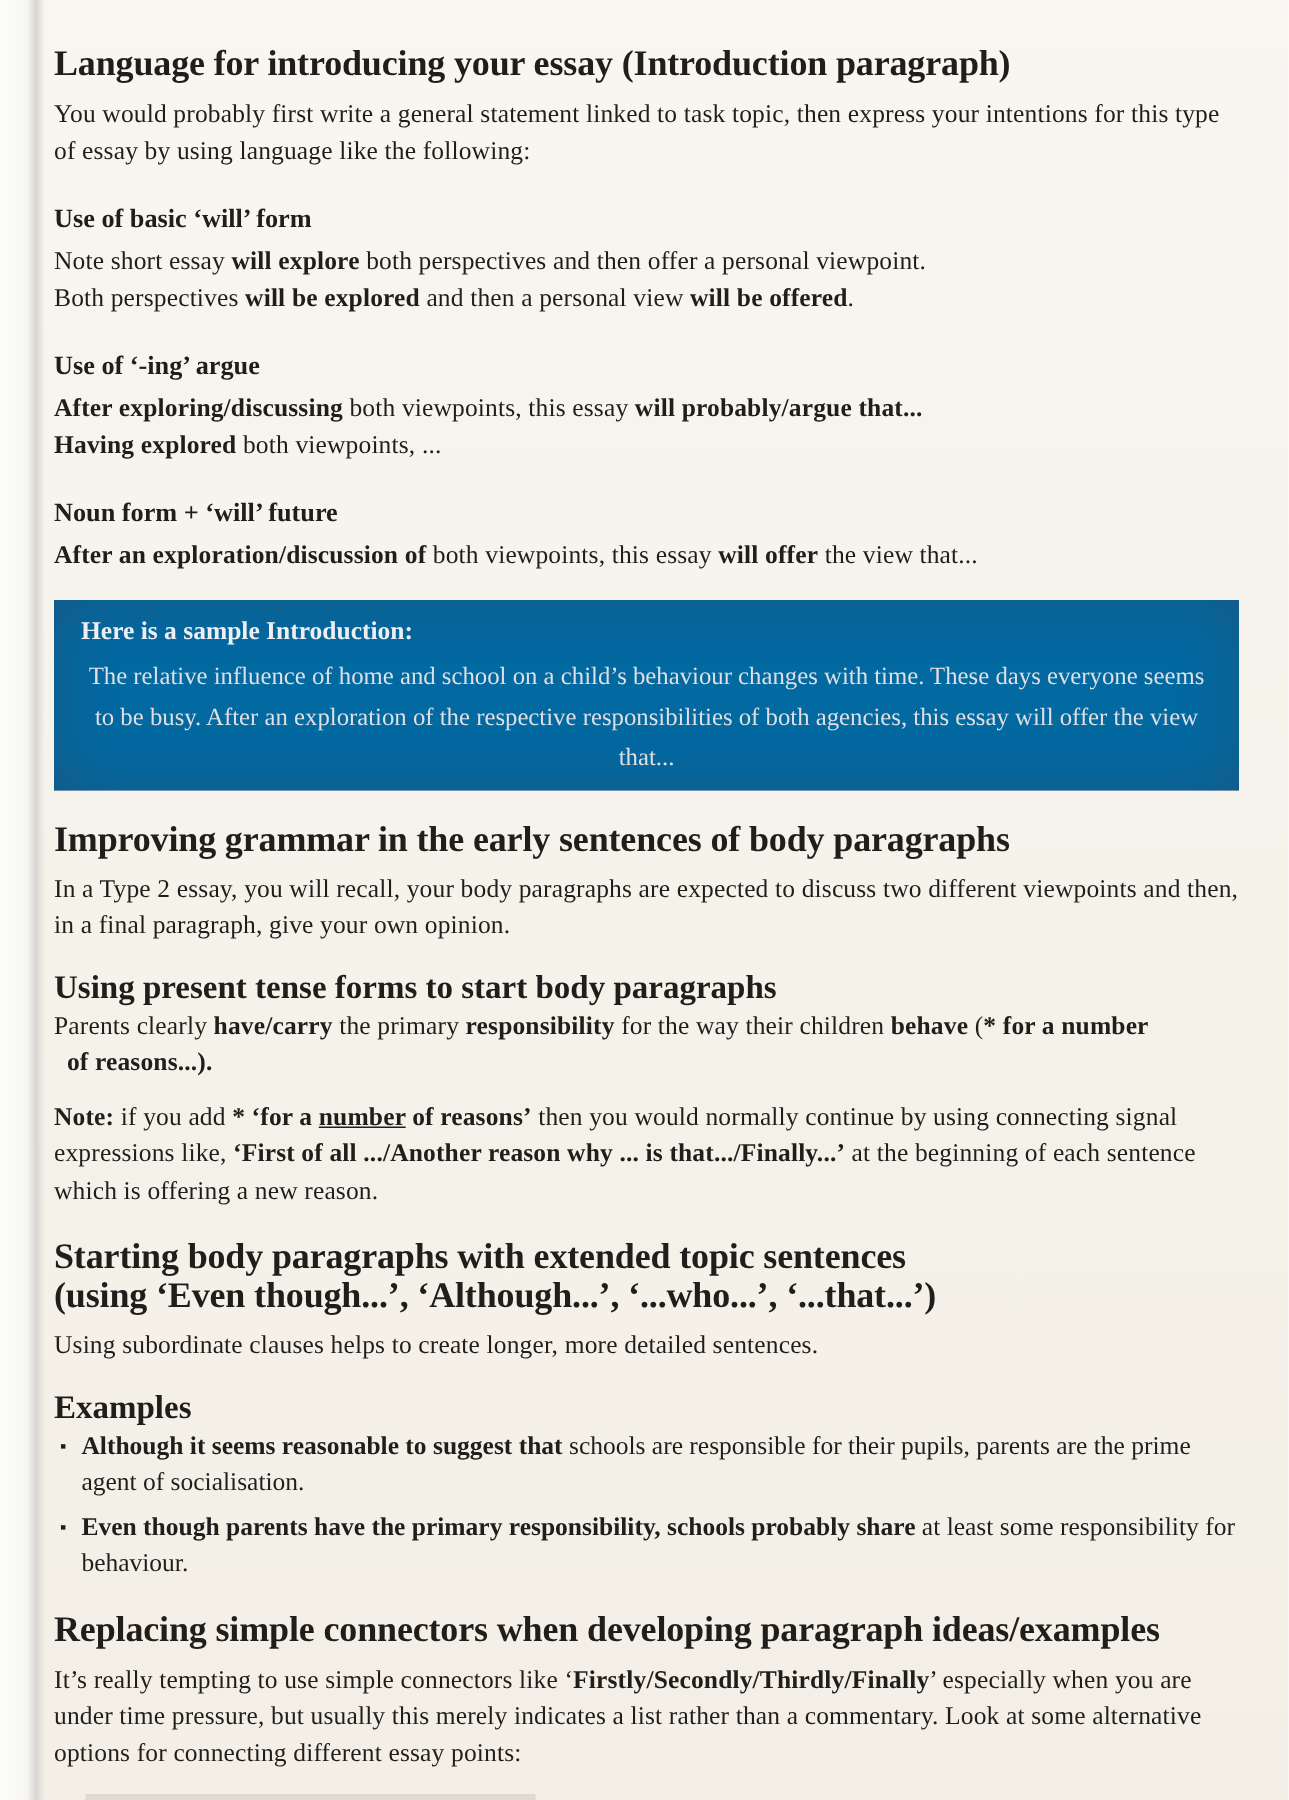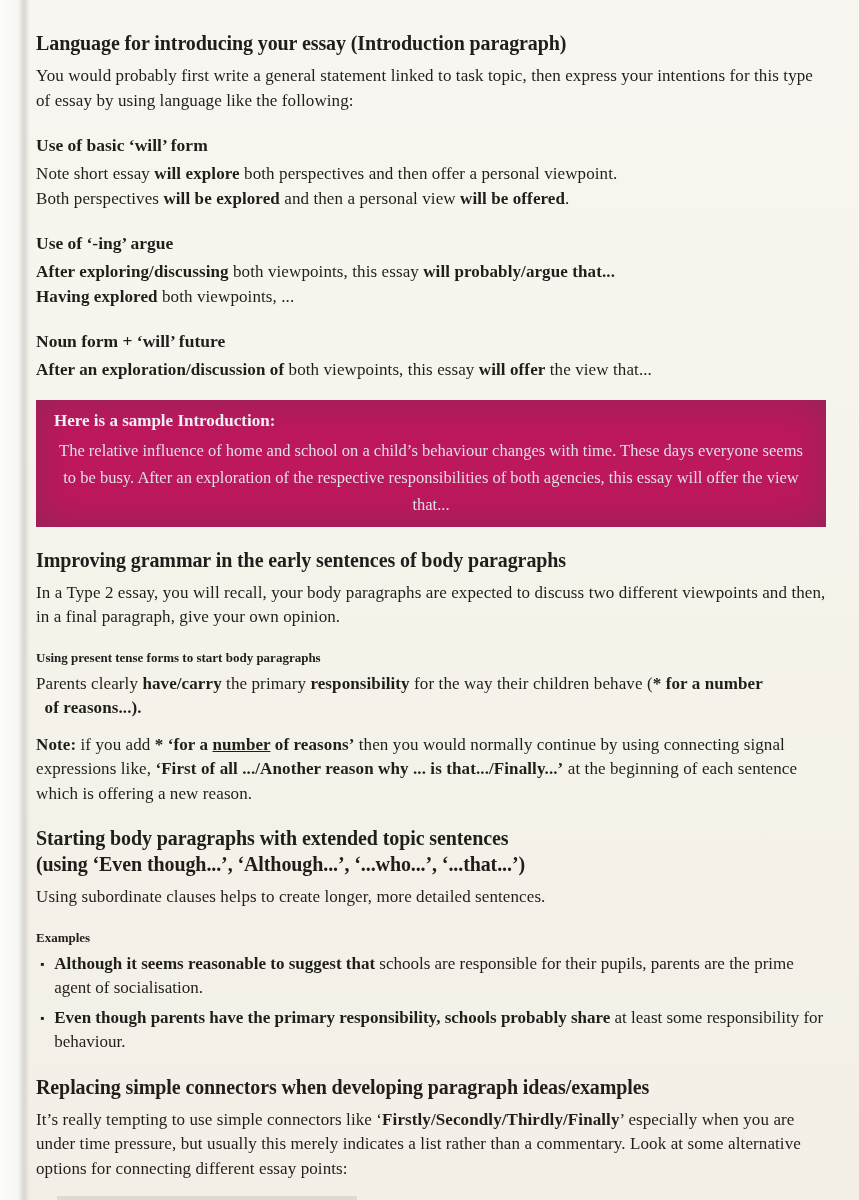--- a/index.html
+++ b/index.html
@@ -36,43 +36,43 @@
     height: 1200px;
     padding: 30px 33px 0 36px;
   }
   p {
     margin: 0;
     font-size: 17px;
     line-height: 24.5px;
     letter-spacing: 0.1px;
   }
   .h1 {
-    font-size: 20px;
+    font-size: 24px;
     line-height: 26px;
     font-weight: 700;
     margin: 19px 0 8px 0;
     letter-spacing: -0.1px;
   }
   .h1:first-child { margin-top: 0; }
   .h2 {
     font-size: 17.5px;
     line-height: 24px;
     font-weight: 700;
     margin: 20px 0 5px 0;
   }
   .h3 {
-    font-size: 13px;
+    font-size: 22px;
     line-height: 24px;
     font-weight: 700;
     margin: 16px 0 2px 0;
   }
   .note-para { margin-top: 12px; }
   .samplebox {
     margin: 17px 0 0 0;
-    background: #be185d;
+    background: #0369a1;
     box-shadow: inset 0 0 40px rgba(60,60,80,0.35);
     padding: 9px 18px 9px 18px;
     color: #e2e2e8;
   }
   .samplebox .box-title {
     font-size: 17px;
     line-height: 24px;
     font-weight: 700;
     color: #efeff2;
     margin-bottom: 4px;
@@ -125,21 +125,21 @@
 
   <div class="samplebox">
     <div class="box-title"><span>Here is a sample Introduction:</span></div>
     <div class="box-body"><span>The relative influence of home and school on a child’s behaviour changes with time. These days everyone seems to be busy. After an exploration of the respective responsibilities of both agencies, this essay will offer the view that...</span></div>
   </div>
 
   <div class="h1 grammar-h1"><span>Improving grammar in the early sentences of body paragraphs</span></div>
   <p><span>In a Type 2 essay, you will recall, your body paragraphs are expected to discuss two different viewpoints and then, in a final paragraph, give your own opinion.</span></p>
 
   <div class="h3"><span>Using present tense forms to start body paragraphs</span></div>
-  <p><span>Parents clearly </span><span style="font-weight: 700;">have/carry</span><span> the primary </span><span style="font-weight: 700;">responsibility</span><span> for the way their children </span><span style="font-weight: 400; text-align: center;">behave</span><span> (</span><span style="font-weight: 700;">* for a number</span><br><span> </span><span style="font-weight: 700;">of reasons...).</span></p>
+  <p><span>Parents clearly </span><span style="font-weight: 700;">have/carry</span><span> the primary </span><span style="font-weight: 700;">responsibility</span><span> for the way their children </span><span style="font-weight: 700; text-align: center;">behave</span><span> (</span><span style="font-weight: 700;">* for a number</span><br><span> </span><span style="font-weight: 700;">of reasons...).</span></p>
 
   <p class="note-para"><span style="font-weight: 700;">Note:</span><span> if you add </span><span style="font-weight: 700;">* ‘for a </span><span style="font-weight: 700; text-decoration: underline;">number</span><span style="font-weight: 700;"> of reasons’</span><span> then you would normally continue by using connecting signal expressions like, </span><span style="font-weight: 700;">‘First of all .../Another reason why ... is that.../Finally...’</span><span> at the beginning of each sentence which is offering a new reason.</span></p>
 
   <div class="h1"><span>Starting body paragraphs with extended topic sentences</span><br><span>(using ‘Even though...’, ‘Although...’, ‘...who...’, ‘...that...’)</span></div>
   <p><span>Using subordinate clauses helps to create longer, more detailed sentences.</span></p>
 
   <div class="h3"><span>Examples</span></div>
 
   <div class="bullets">
     <div class="bullet-item">

